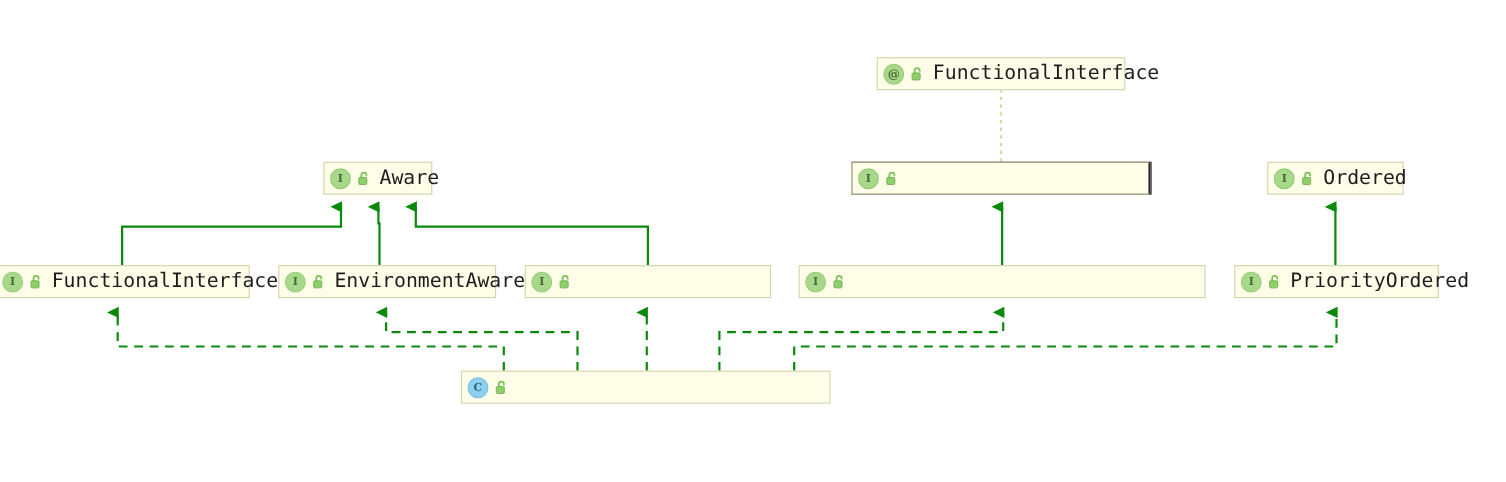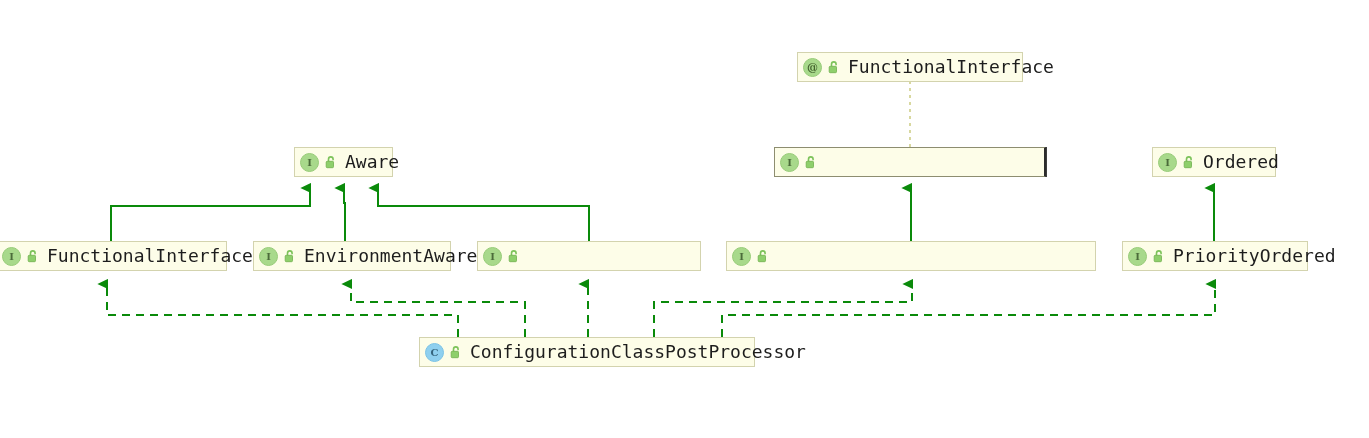--- a/index.html
+++ b/index.html
@@ -200,16 +200,15 @@
     </svg>
     <span class="node-label">PriorityOrdered</span>
   </div>
 
   <div class="uml-node" style="left:419px; top:337px; width:336px;">
     <span class="stereo-icon cls">C</span>
     <svg class="lock-icon" viewBox="0 0 14 15">
       <path d="M4.5,6.5 L4.5,4.2 A2.3,2.3 0 0,1 9.1,4.2 L9.1,5.2" fill="none" stroke="#7dc35a" stroke-width="1.6"></path>
       <rect x="2.2" y="6.3" width="7.3" height="6.4" rx="1" fill="#8ecf6b" stroke="#6fae4c" stroke-width="0.8"></rect>
     </svg>
-    <span class="node-label">ConfigurationClassPostProcessor</span>
   </div>
 
 </div>
 
 </body></html>

